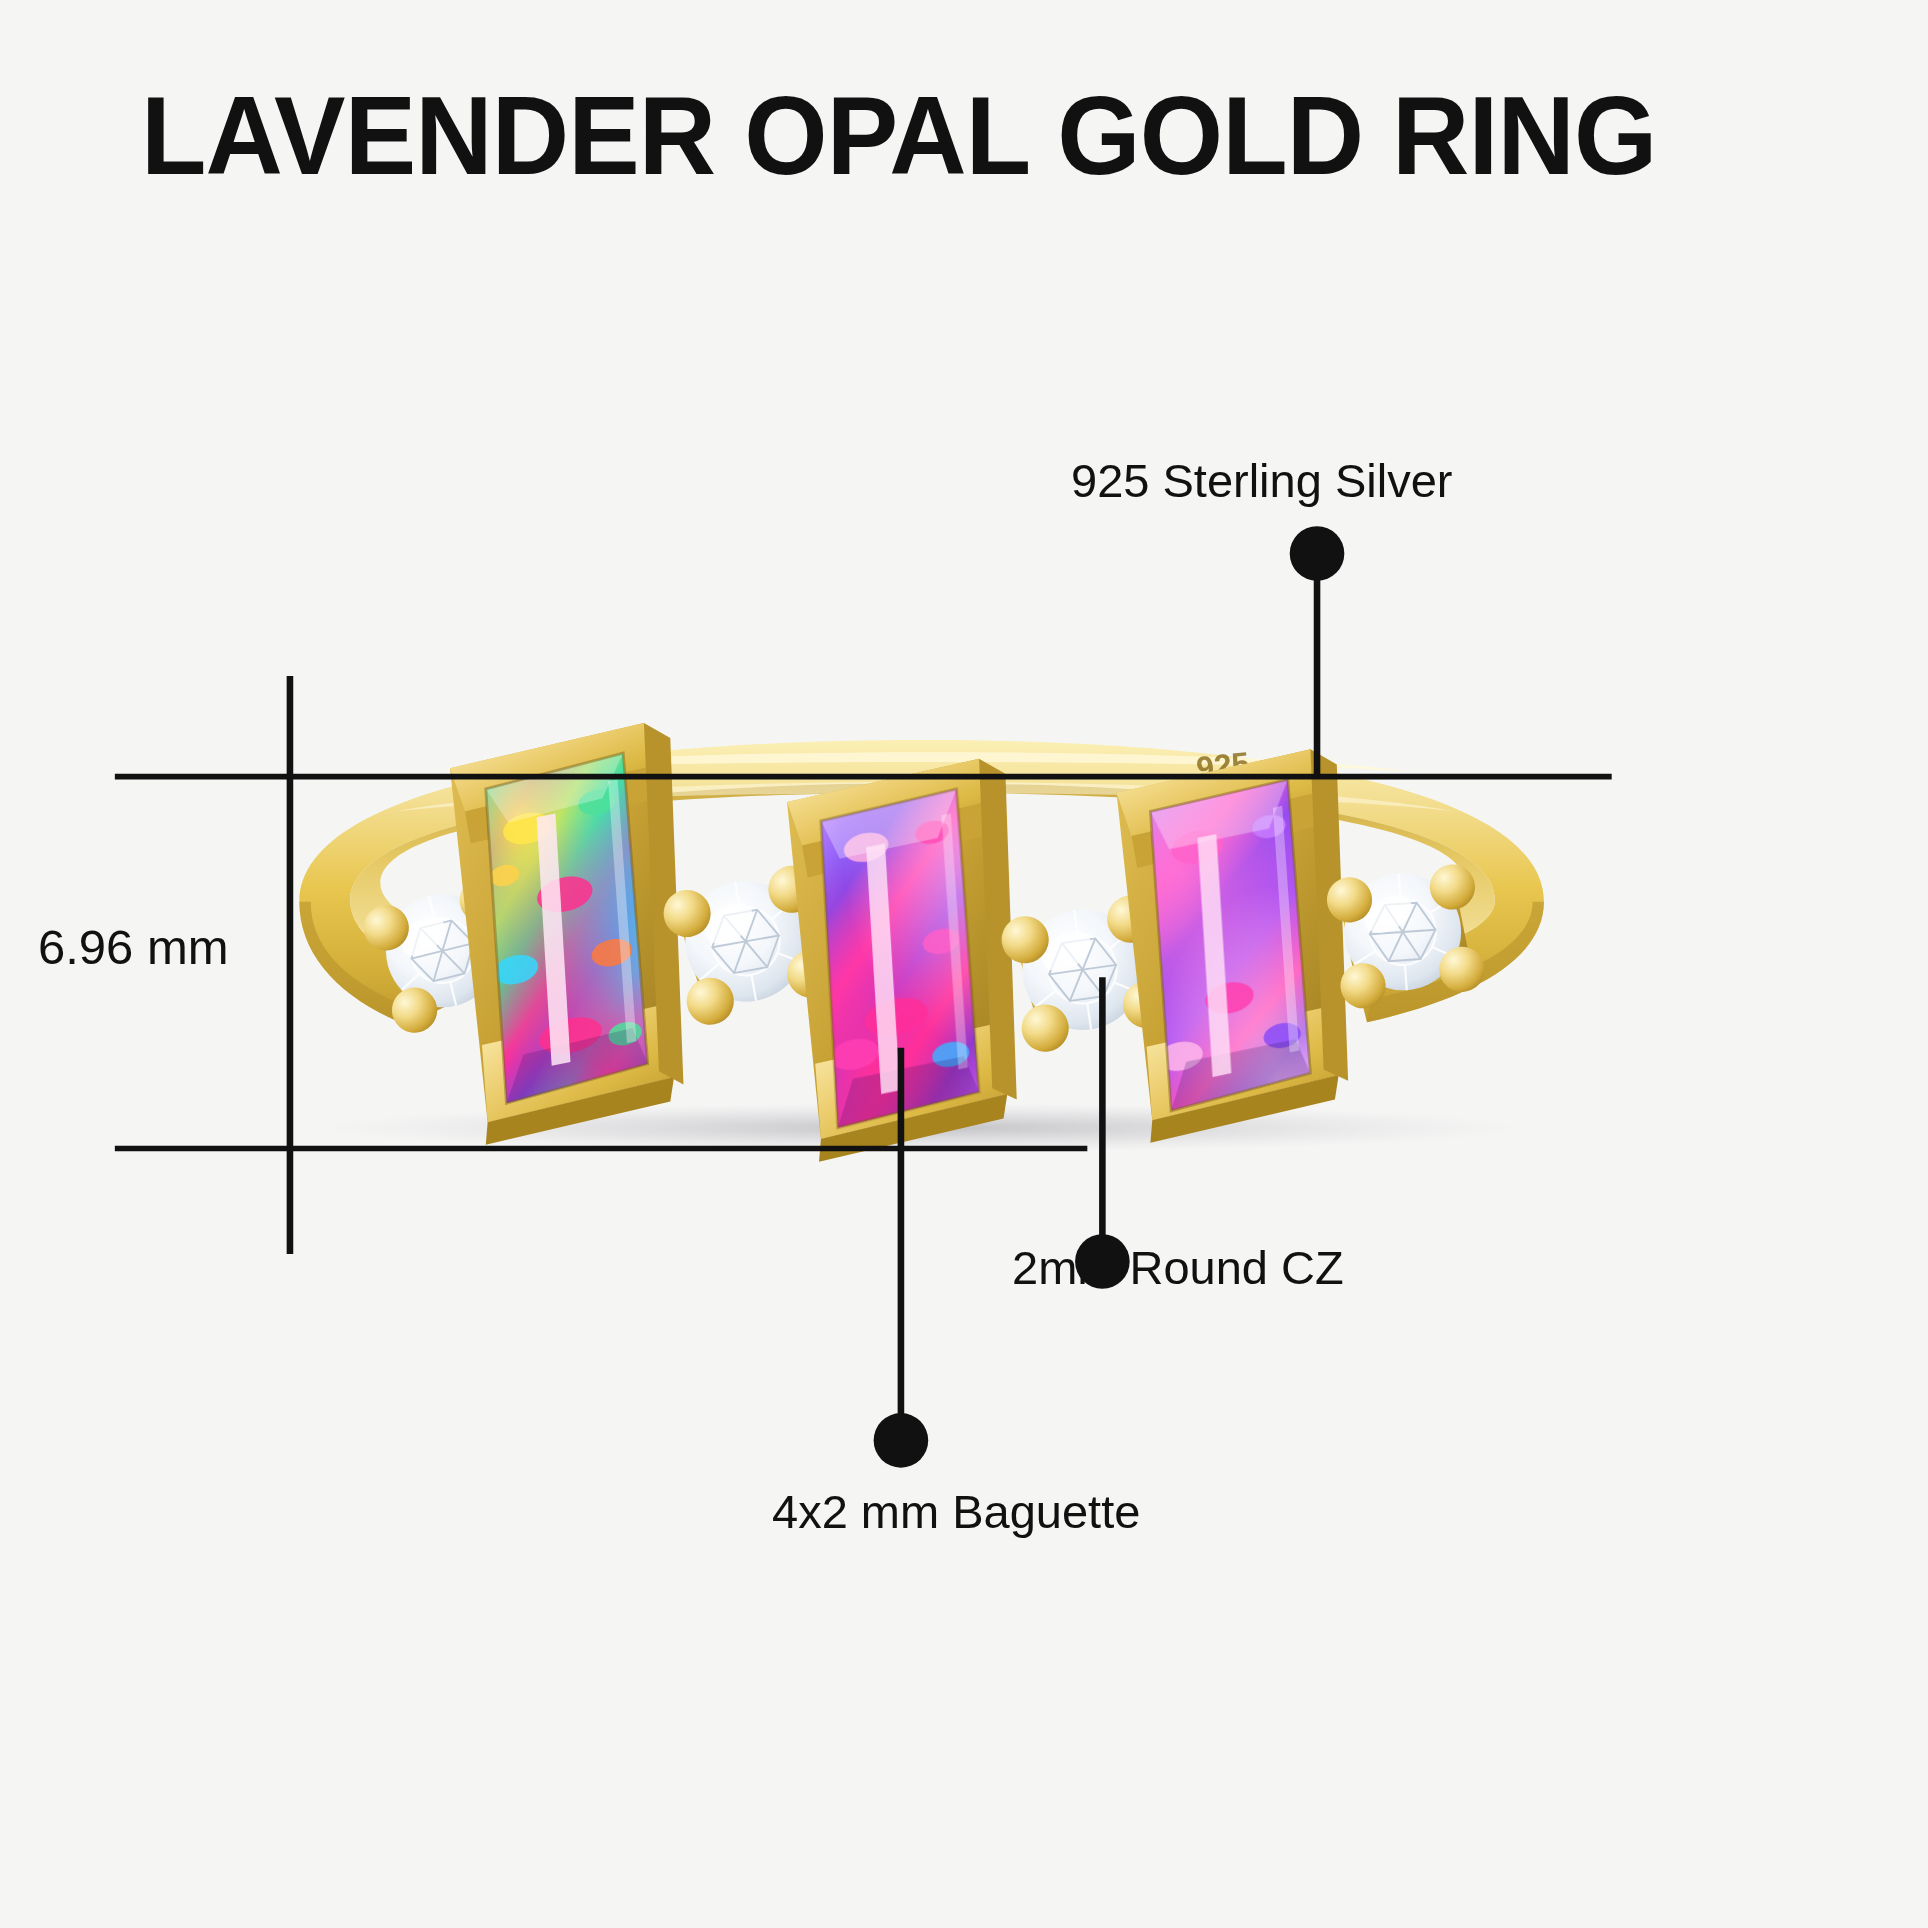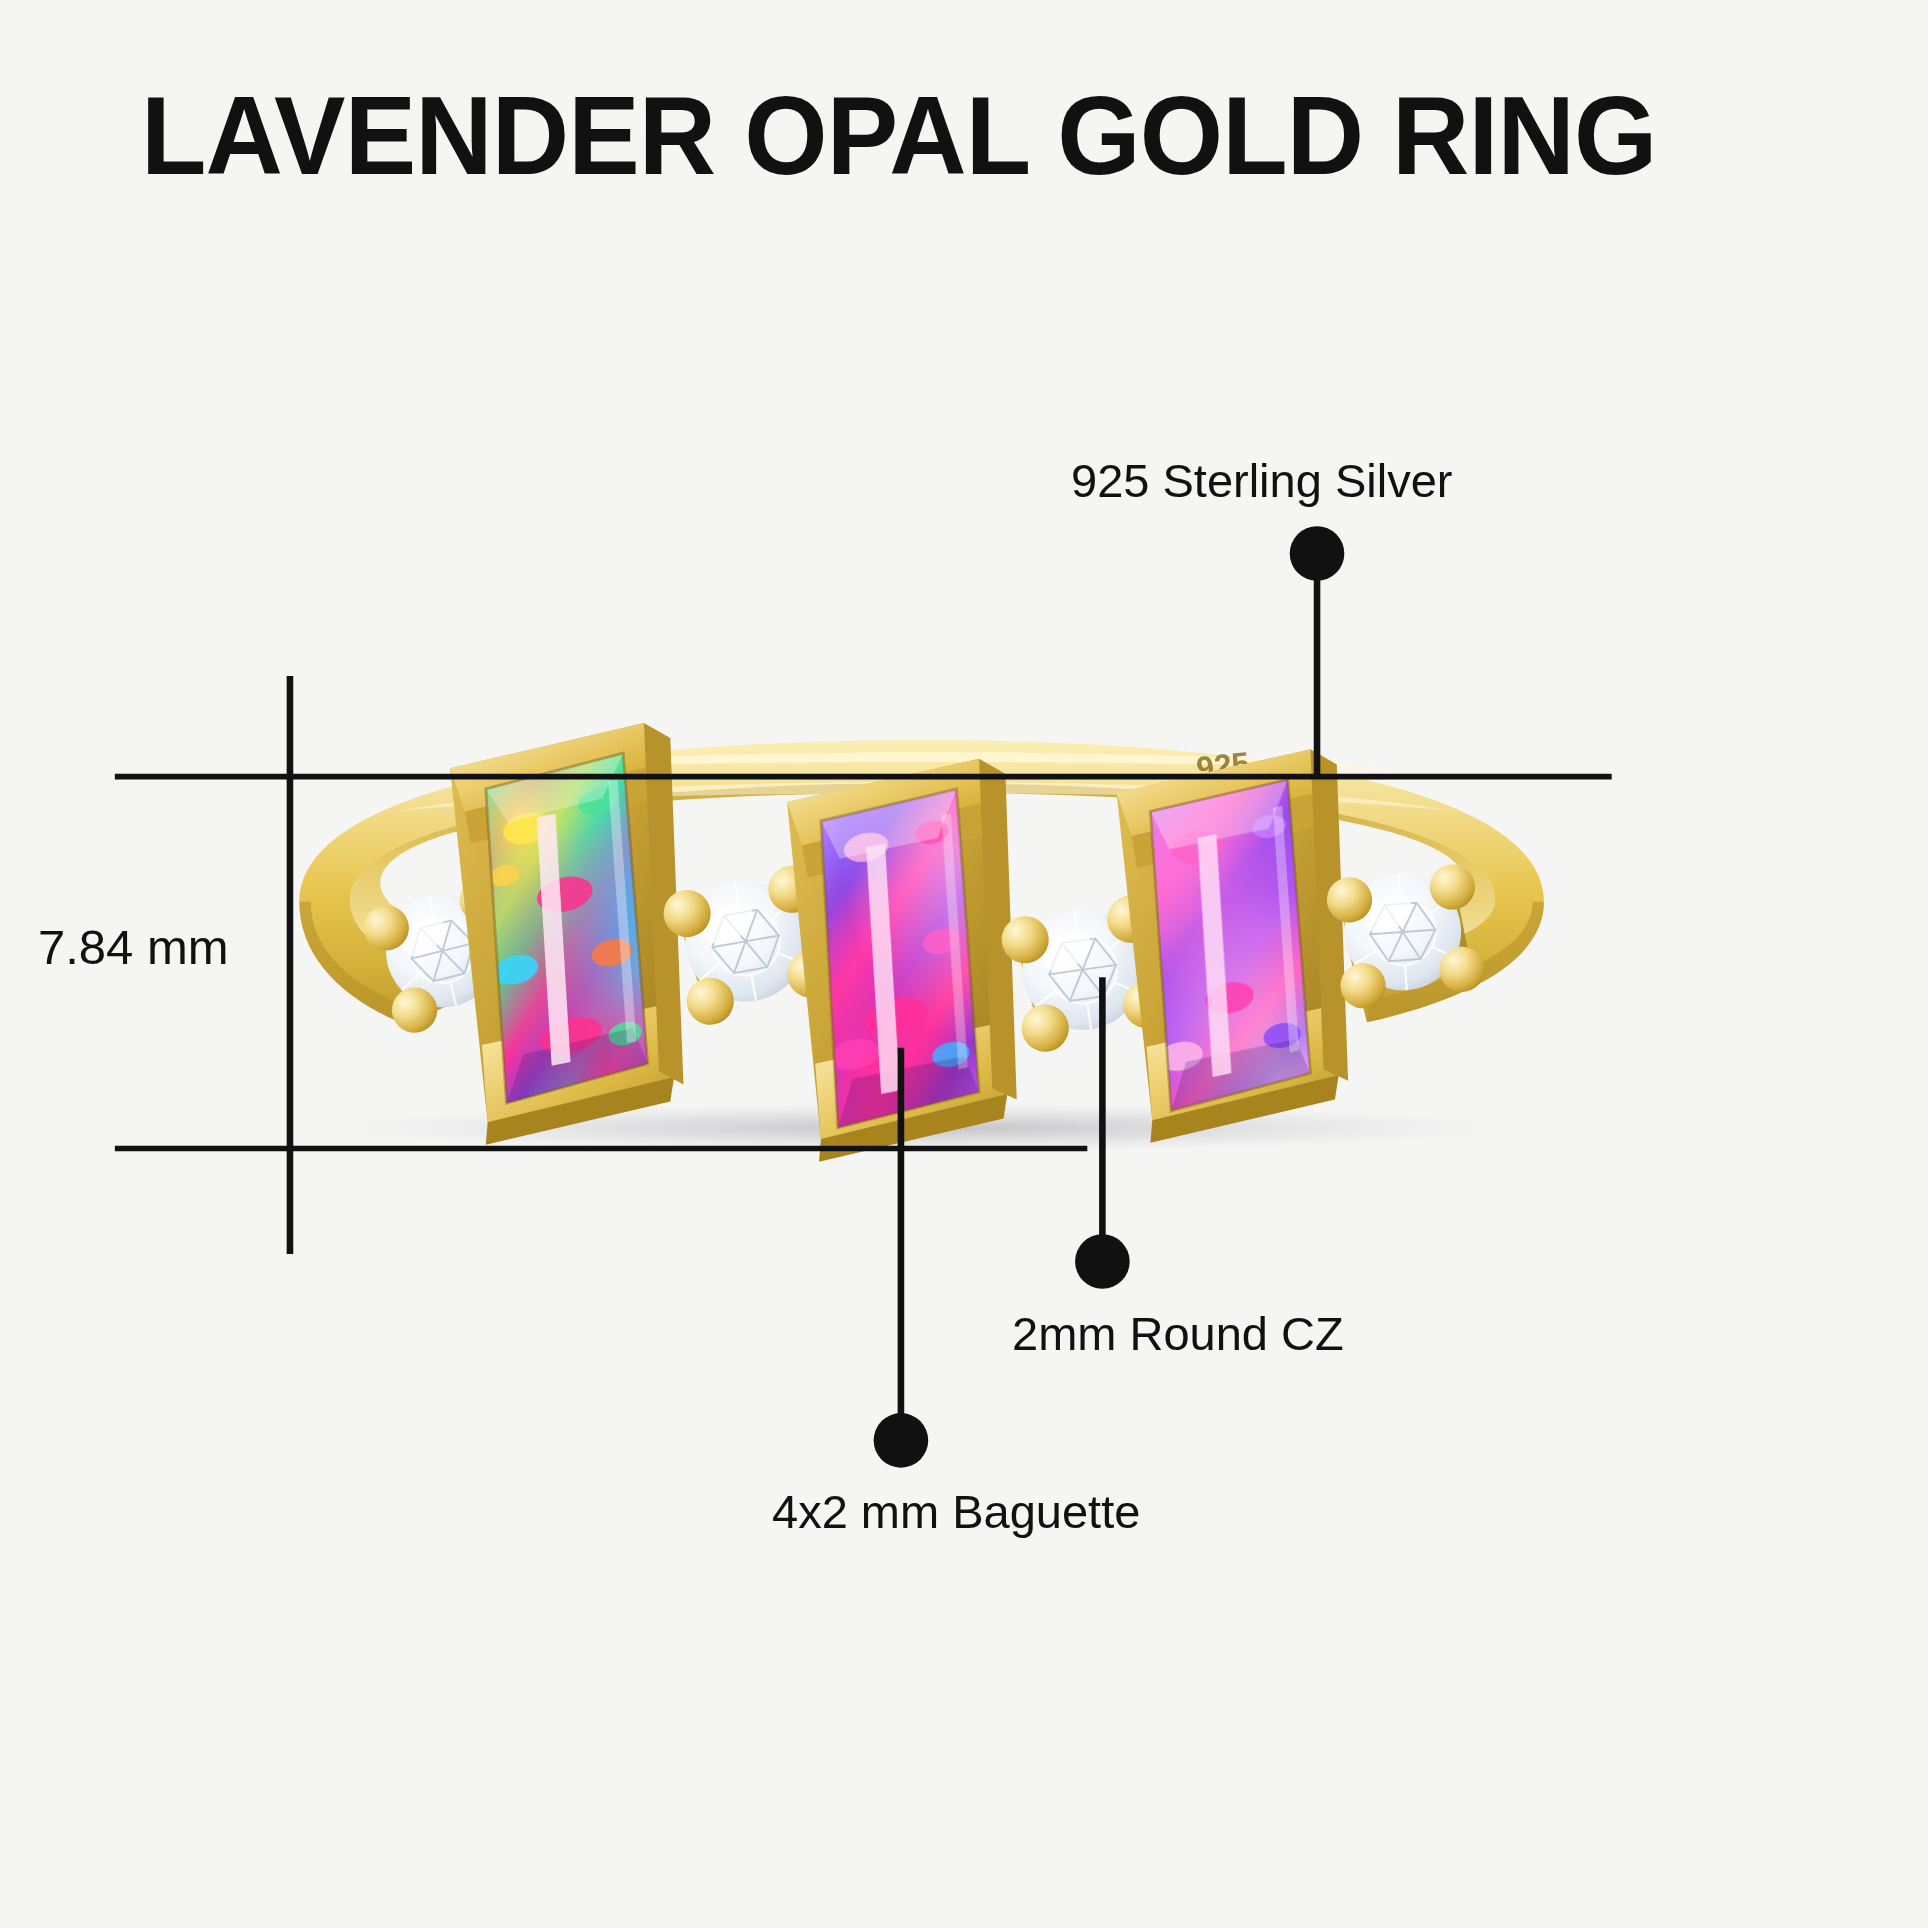--- a/index.html
+++ b/index.html
@@ -29,21 +29,21 @@
 
   
   .callout-label{
     position:absolute;
     font-weight:400;
     color:#111111;
     white-space:nowrap;
     line-height:1.0;
   }
   #label-silver{ left:1071px; top:457px; font-size:47px; }
-  #label-cz{     left:1012px; top:1310px; font-size:47px; }
+  #label-cz{     left:1012px; top:1244px; font-size:47px; }
   #label-baguette{ left:772px; top:1445px; font-size:47px;margin-top:43px; }
   #label-height{ left:38px;  top:923px;  font-size:49px; }
 
   
   #overlay{position:absolute;left:0;top:0;width:1928px;height:1928px;pointer-events:none;}
 
   
   #ring-art{position:absolute;left:0;top:0;width:1928px;height:1928px;}
 </style>
 </head>
@@ -411,16 +411,16 @@
   </svg>
 
   <div id="title">LAVENDER OPAL GOLD RING</div>
 
   <div class="callout-label" id="label-silver">925 Sterling Silver</div>
 
   <div class="callout-label" id="label-cz">2mm Round CZ</div>
 
   <div class="callout-label" id="label-baguette">4x2 mm Baguette</div>
 
-  <div class="callout-label" id="label-height">7.84 mm</div>
+  <div class="callout-label" id="label-height">6.96 mm</div>
 
 </div>
 
 
 </body></html>

